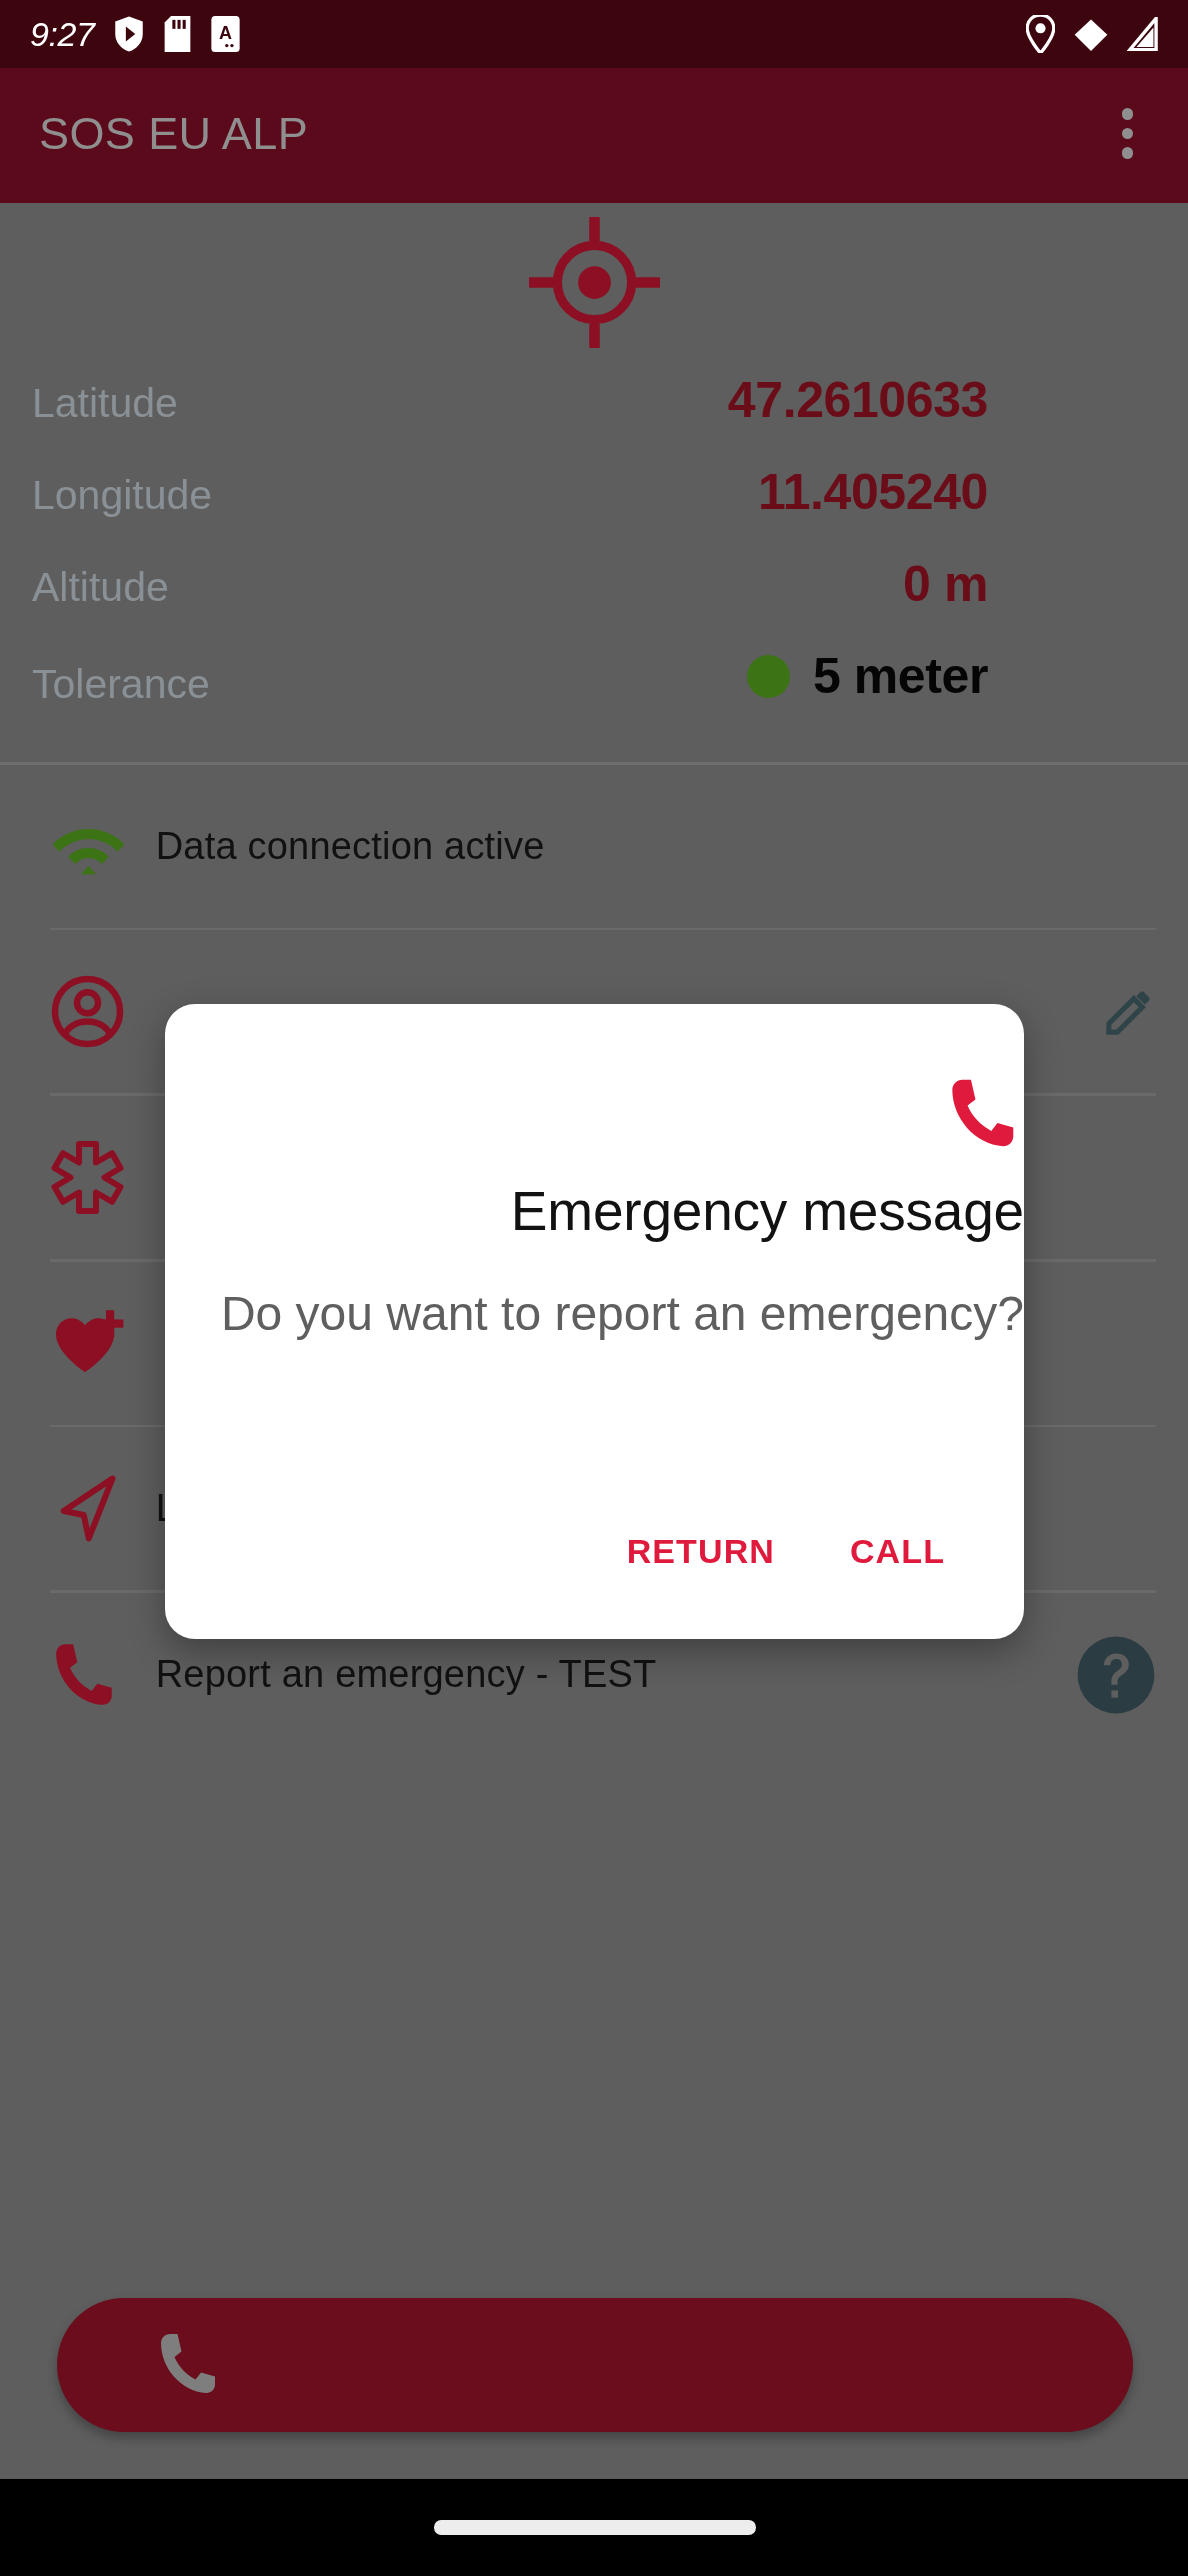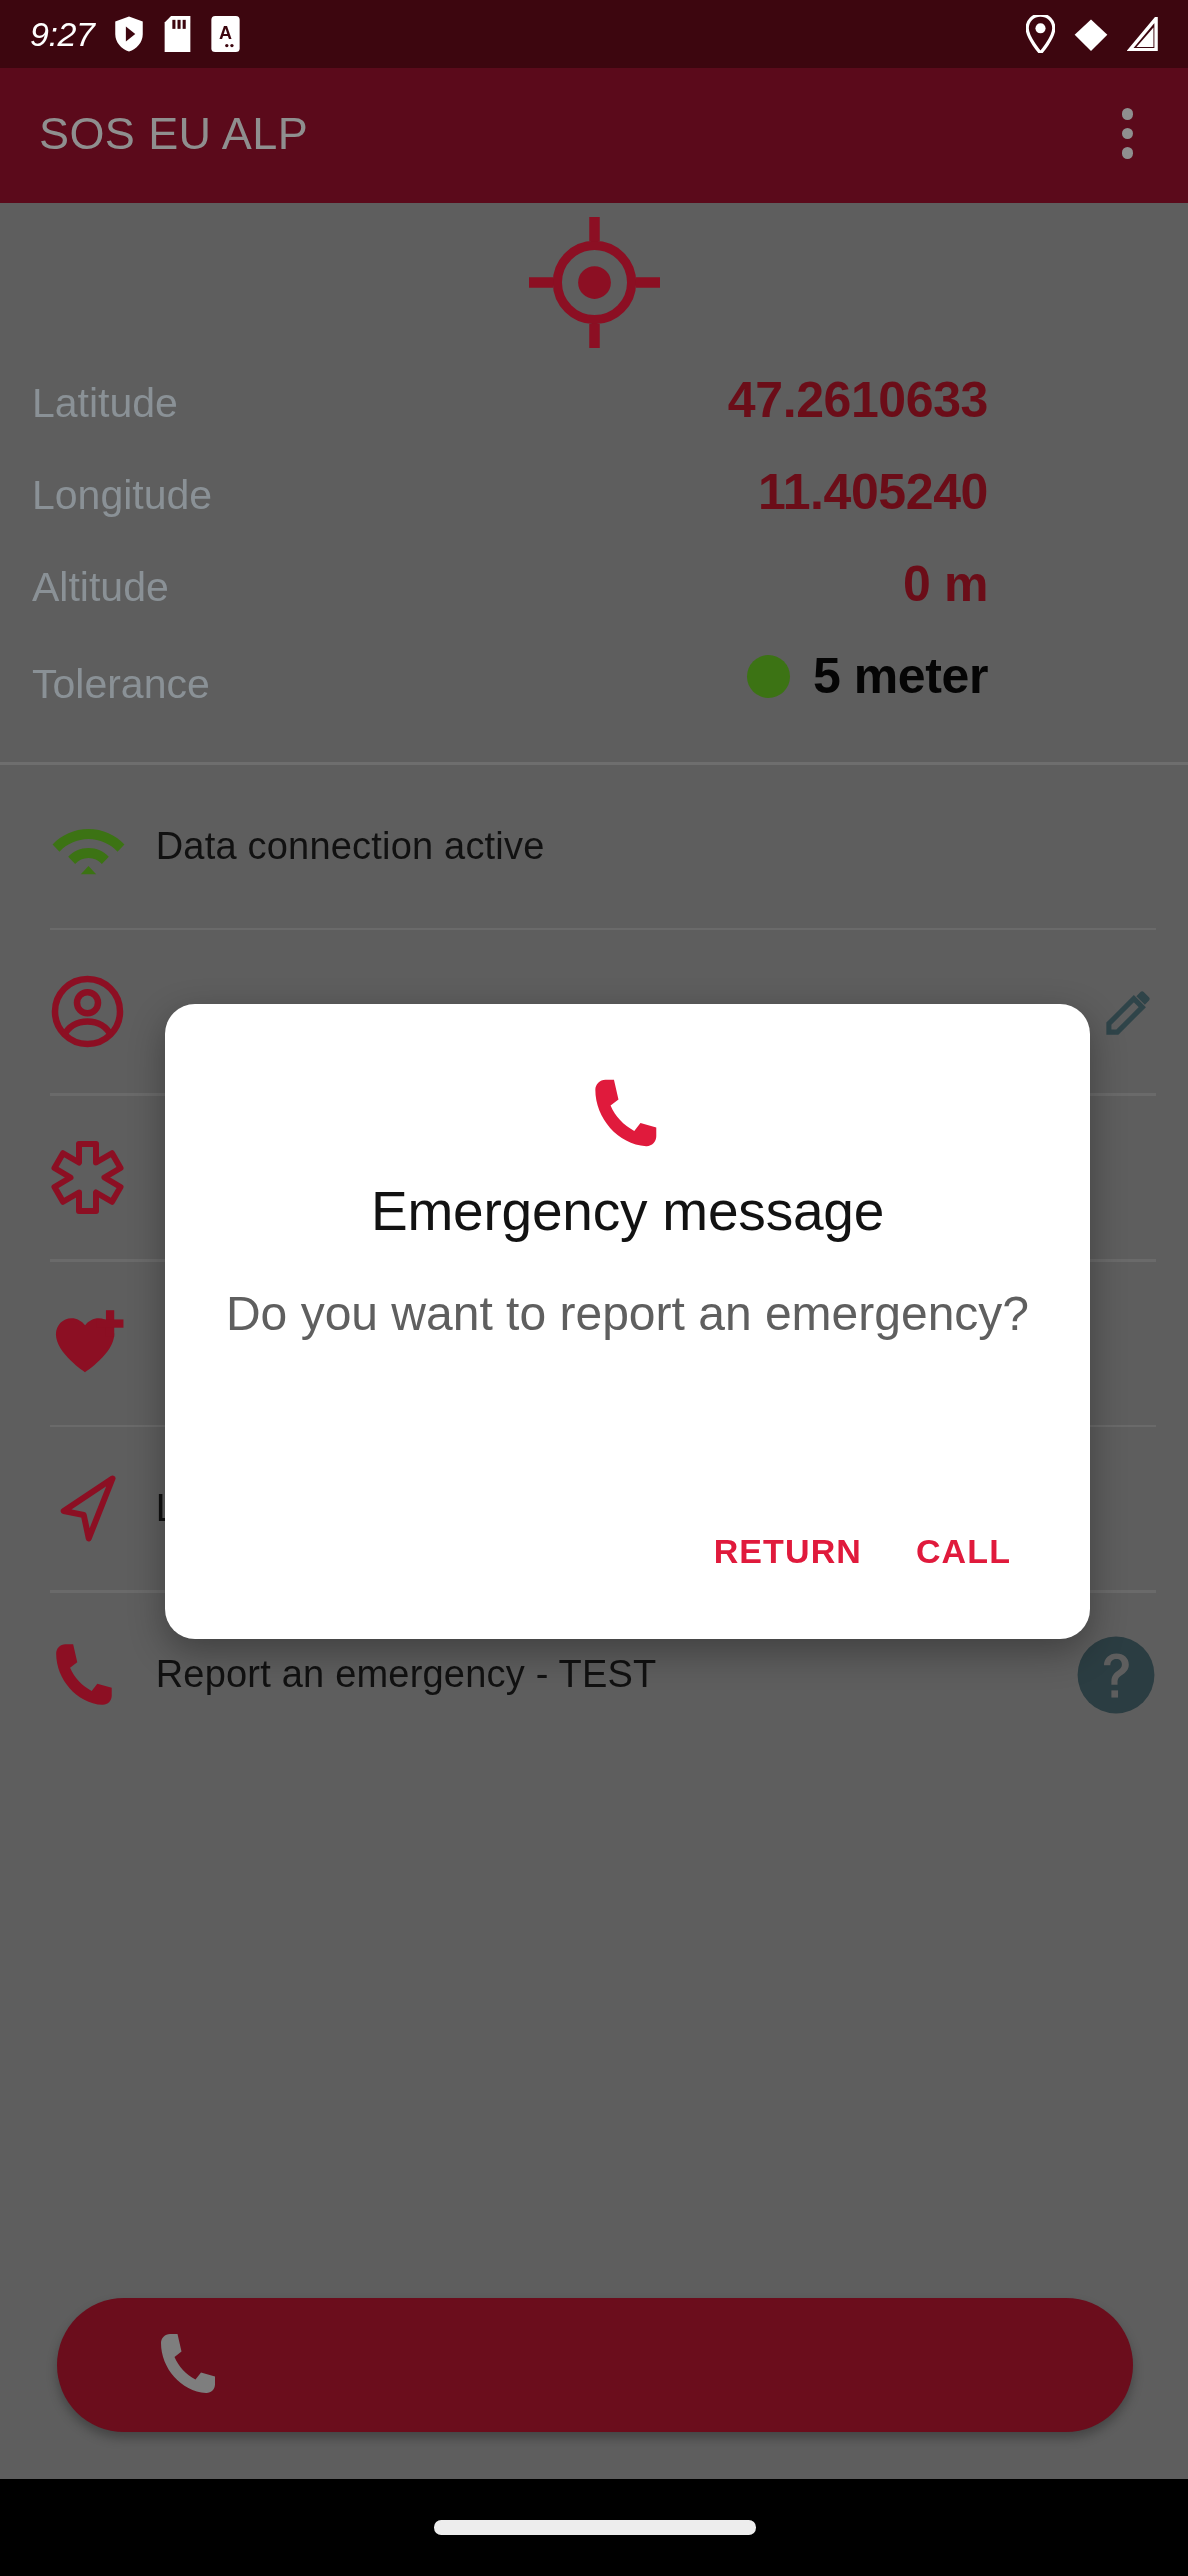--- a/index.html
+++ b/index.html
@@ -124,41 +124,41 @@
     z-index:6;
   }
   .nav-pill{
     width:322px; height:14.3px; border-radius:7.2px; background:#ededed;
   }
 
   
   .dialog{
     position:absolute;
     left:165px; top:1004px;
-    width:925px; height:635px;
+    width:859px; height:635px;
     background:#ffffff;
     border-radius:30px;
     z-index:10;
     box-shadow:0 12.5px 36px rgba(0,0,0,.32);
-    display:flex; flex-direction:column; align-items:center;
+    display:flex; flex-direction:column; align-items:flex-end;
     padding-top:70px;
   }
   .dlg-icon{ margin-bottom:23px; }
   .dlg-title{
     color:#121212; font-size:55px; font-weight:400; letter-spacing:-0.2px;
     text-align:center;
   }
   .dlg-msg{
     color:#5f5f5f; font-size:48px; font-weight:400;
     margin-top:43px; text-align:center;
   }
   .dlg-actions{
     margin-top:auto; width:100%;
     display:flex; align-items:center; justify-content:flex-end;
-    padding:0 70px 54px 0; gap:36px;
+    padding:0 70px 54px 0; gap:57px;
   }
   .dlg-btn{
     background:none; border:none;
     color:#e01a3c; font-size:34px; font-weight:700; letter-spacing:1.1px;
     font-family:"Liberation Sans", sans-serif;
     padding:14.3px 9px;
   }
 </style>
 </head>
 <body>

